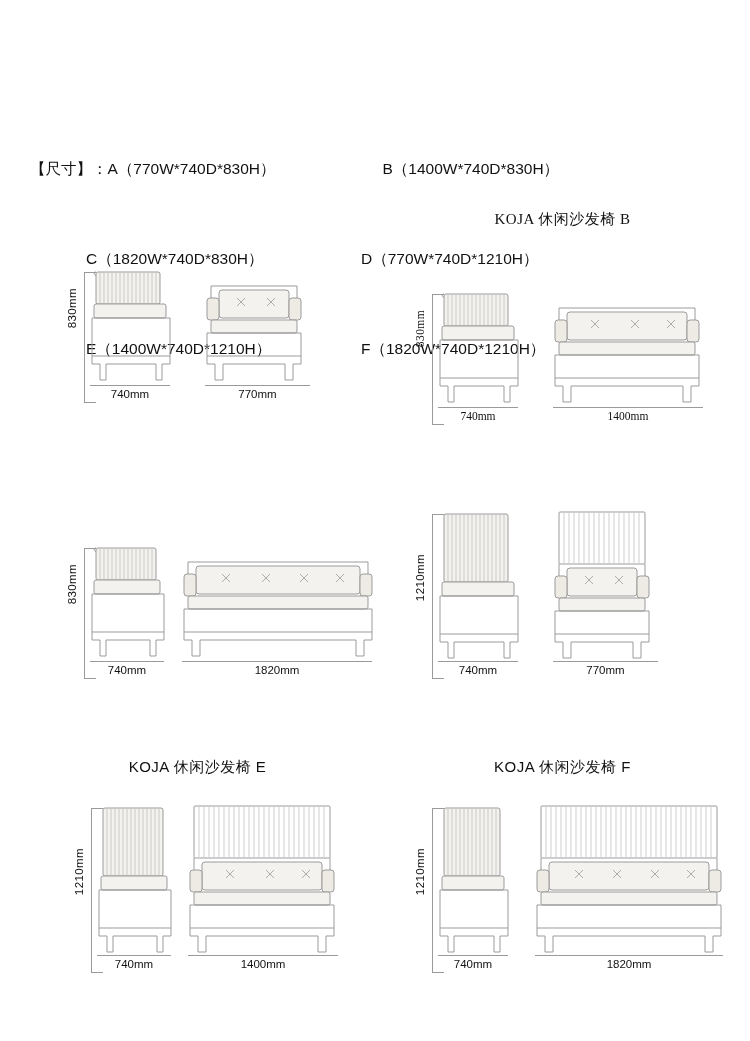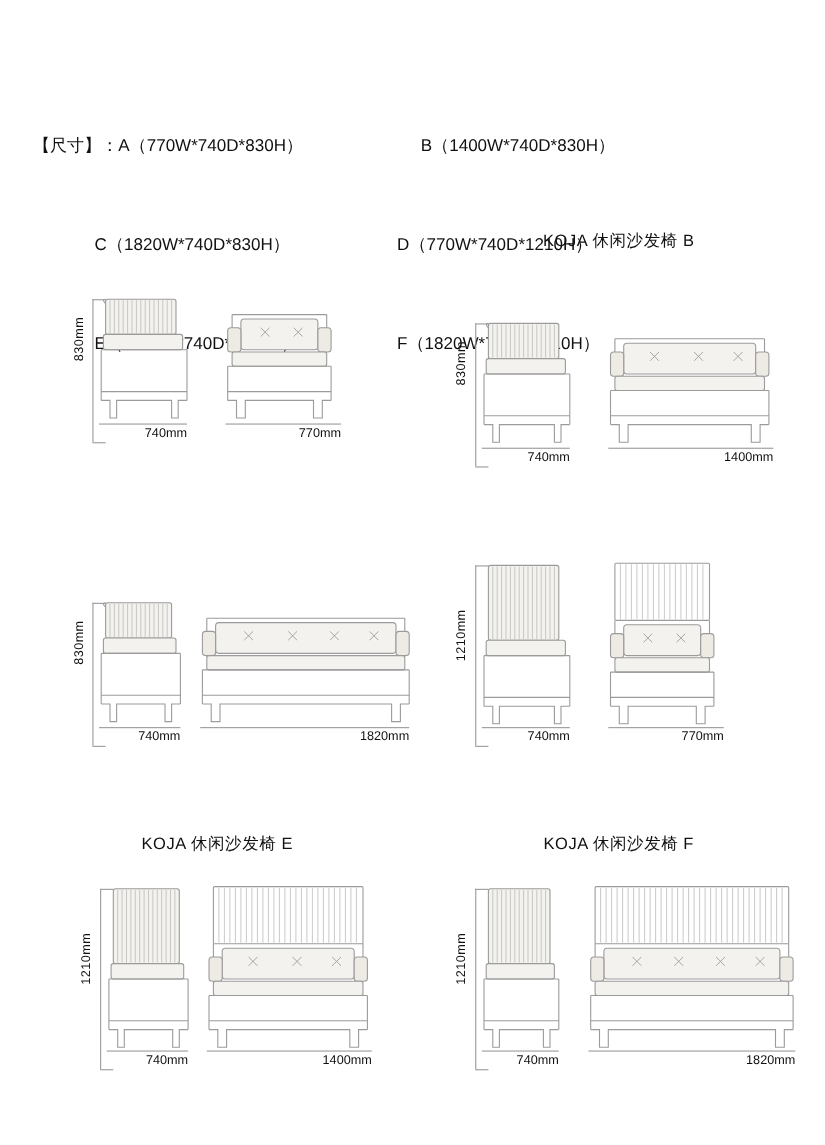--- a/index.html
+++ b/index.html
@@ -21,21 +21,21 @@
     position: absolute;
     left: 30px;
     top: 58px;
     font-size: 15.5px;
     line-height: 30px;
     color: #111;
     white-space: pre;
   }
   .spec-row { display: block; height: 30px; }
   .spec-label { letter-spacing: 0px; }
-  .spec-col-a { display: inline-block; width: 275px; }
+  .spec-col-a { display: inline-block; width: 275px; margin-top: 36px; }
   .spec-indent { display: inline-block; width: 56px; }
 
   
   .grid {
     position: absolute;
     left: 0; top: 196px;
     width: 750px;
   }
   .fig {
     position: absolute;
@@ -63,21 +63,21 @@
     writing-mode: vertical-rl;
     transform: rotate(180deg);
     letter-spacing: 0.4px;
     white-space: nowrap;
   }
   
   .hlabel {
     position: absolute;
     font-size: 11.5px;
     color: #111;
-    text-align: right;
+    text-align: center;
     white-space: nowrap;
   }
 
   
   .dim-v {
     position: absolute;
     width: 1px;
     background: #9a9a9a;
   }
   .dim-h {
@@ -158,21 +158,21 @@
         <path class="ln" d="M2 96 L10 96 L10 112 L18 112 L18 96 L80 96 L80 112 L88 112 L88 96 L96 96"></path>
       </svg>
 
       <div class="dim-h" style="left:90px; top:165px; width:80px;"></div>
       <div class="hlabel" style="left:90px; top:168px; width:80px;">740mm</div>
       <div class="dim-h" style="left:205px; top:165px; width:105px;"></div>
       <div class="hlabel" style="left:205px; top:168px; width:105px;">770mm</div>
     </div>
   </div>
 
-  <div class="fig" style="left:375px; top:14px;">
+  <div class="fig" style="left:375px; top:14px;font-family:Liberation Serif, serif;">
     <div class="fig-title">KOJA  休闲沙发椅 B</div>
     <div class="fig-body" style="height:190px;">
       <span class="vlabel" style="left:39px; top:68px;">830mm</span>
       <div class="dim-v" style="left:57px; top:52px; height:130px;"></div>
       <div class="tick" style="left:57px; top:52px; width:12px; height:1px;"></div>
       <div class="tick" style="left:57px; top:182px; width:12px; height:1px;"></div>
 
       <svg width="100" height="140" style="position:absolute; left:63px; top:48px;">
         <rect class="cush" x="6" y="4" width="64" height="32" rx="2"></rect>
         <g class="ln-d">

